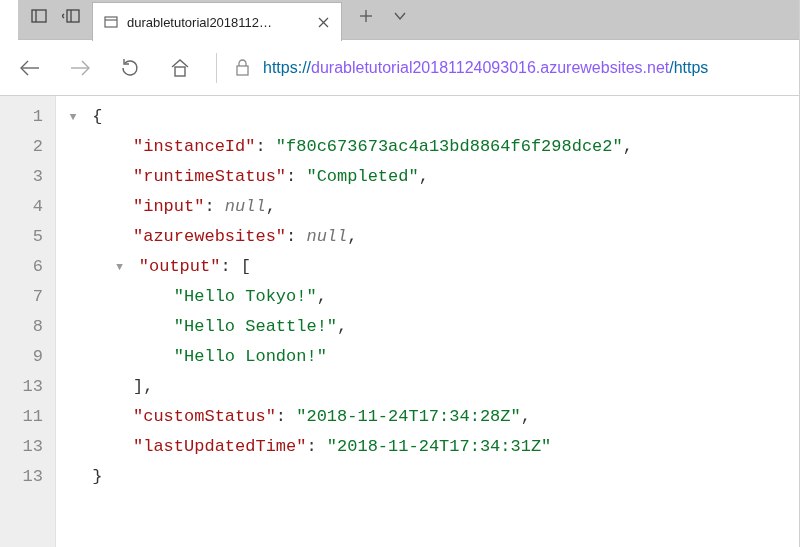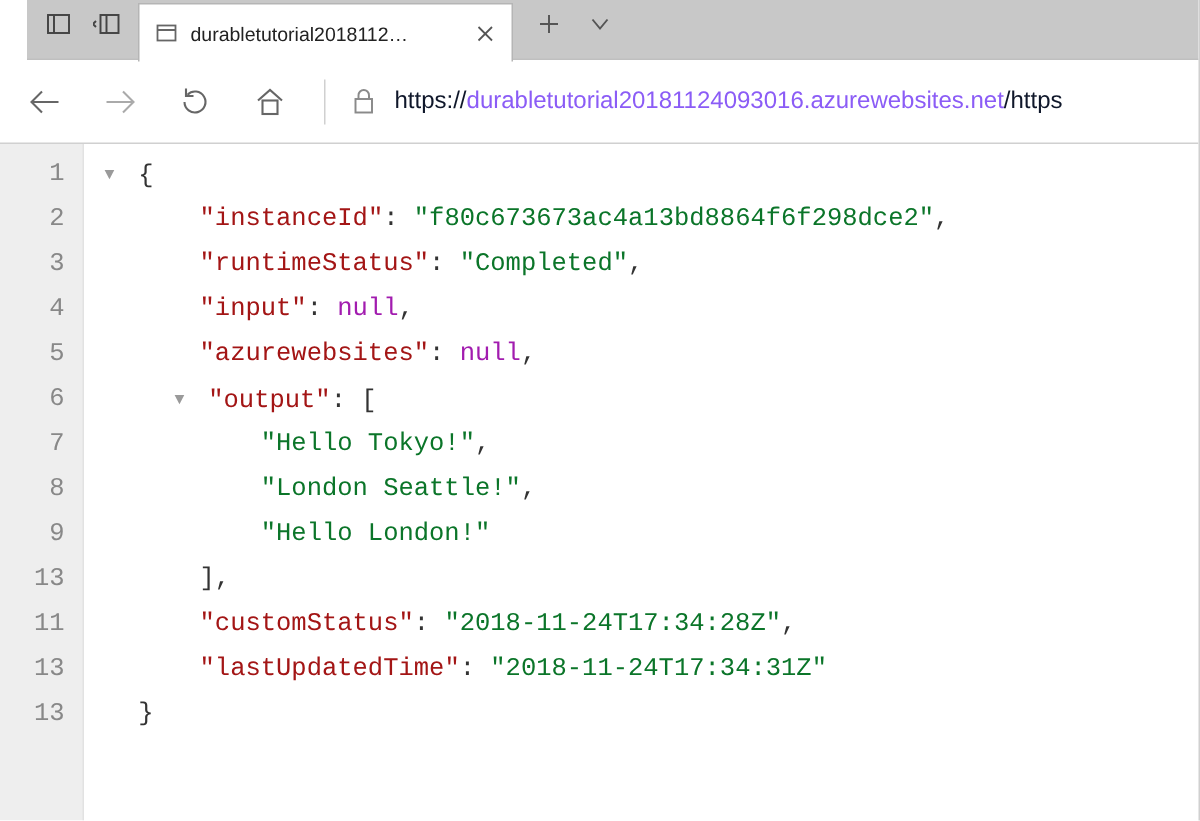--- a/index.html
+++ b/index.html
@@ -104,21 +104,21 @@
       width: 22px; height: 22px;
       display:flex;align-items:center;justify-content:center;
       color:#888;
     }
     .url {
       font-size: 16px;
       color: #333;
       white-space: nowrap;
       overflow: hidden;
     }
-    .url .muted { color: #0f172a; }
+    .url .muted { color: #0369a1; }
     .url .host { color: #8b5cf6; }
 
     
     .content {
       display: flex;
       height: calc(100% - 96px);
       font-family: Consolas, "Courier New", monospace;
       font-size: 17px;
     }
     .gutter {
@@ -146,21 +146,21 @@
       justify-content:center;
       width: 14px;
       color:#9a9a9a;
       font-size: 11px;
       vertical-align: middle;
       margin-right: 2px;
     }
     .tok-p { color: #333; }
     .tok-k { color: #a31515; }
     .tok-s { color: #0b7529; }
-    .tok-n { color: #a21caf; }
+    .tok-n { color: #737373; font-style: italic; }
   </style>
 </head>
 <body>
 
 <div class="titlebar">
   <div class="win-btns">
     <div class="win-btn">
       <svg width="16" height="14" viewBox="0 0 16 14" fill="none" stroke="#444" stroke-width="1.3">
         <rect x="1" y="1" width="14" height="12"></rect>
           <line x1="5" y1="1" x2="5" y2="13"></line>
@@ -263,20 +263,20 @@
   </div>
 
   <div class="code">
     <div class="row"><span class="fold">▼</span> <span class="tok-p">{</span></div>
     <div class="row"><span class="fold"></span>     <span class="tok-k">"<span>instanceId</span>"</span><span class="tok-p">: </span><span class="tok-s">"<span>f80c673673ac4a13bd8864f6f298dce2</span>"</span><span class="tok-p">,</span></div>
     <div class="row"><span class="fold"></span>     <span class="tok-k">"<span>runtimeStatus</span>"</span><span class="tok-p">: </span><span class="tok-s">"<span>Completed</span>"</span><span class="tok-p">,</span></div>
     <div class="row"><span class="fold"></span>     <span class="tok-k">"<span>input</span>"</span><span class="tok-p">: </span><span class="tok-n">null</span><span class="tok-p">,</span></div>
     <div class="row"><span class="fold"></span>     <span class="tok-k">"<span>azurewebsites</span>"</span><span class="tok-p">: </span><span class="tok-n">null</span><span class="tok-p">,</span></div>
     <div class="row"><span class="fold"></span>   <span class="fold">▼</span> <span class="tok-k">"<span>output</span>"</span><span class="tok-p">: [</span></div>
     <div class="row"><span class="fold"></span>         <span class="tok-s">"<span>Hello Tokyo!</span>"</span><span class="tok-p">,</span></div>
-    <div class="row"><span class="fold"></span>         <span class="tok-s">"<span>London Seattle!</span>"</span><span class="tok-p">,</span></div>
+    <div class="row"><span class="fold"></span>         <span class="tok-s">"<span>Hello Seattle!</span>"</span><span class="tok-p">,</span></div>
     <div class="row"><span class="fold"></span>         <span class="tok-s">"<span>Hello London!</span>"</span></div>
     <div class="row"><span class="fold"></span>     <span class="tok-p">],</span></div>
     <div class="row"><span class="fold"></span>     <span class="tok-k">"<span>customStatus</span>"</span><span class="tok-p">: </span><span class="tok-s">"<span>2018-11-24T17:34:28Z</span>"</span><span class="tok-p">,</span></div>
     <div class="row"><span class="fold"></span>     <span class="tok-k">"<span>lastUpdatedTime</span>"</span><span class="tok-p">: </span><span class="tok-s">"<span>2018-11-24T17:34:31Z</span>"</span></div>
     <div class="row"><span class="fold"></span> <span class="tok-p">}</span></div>
   </div>
 </div>
 
 </body></html>

